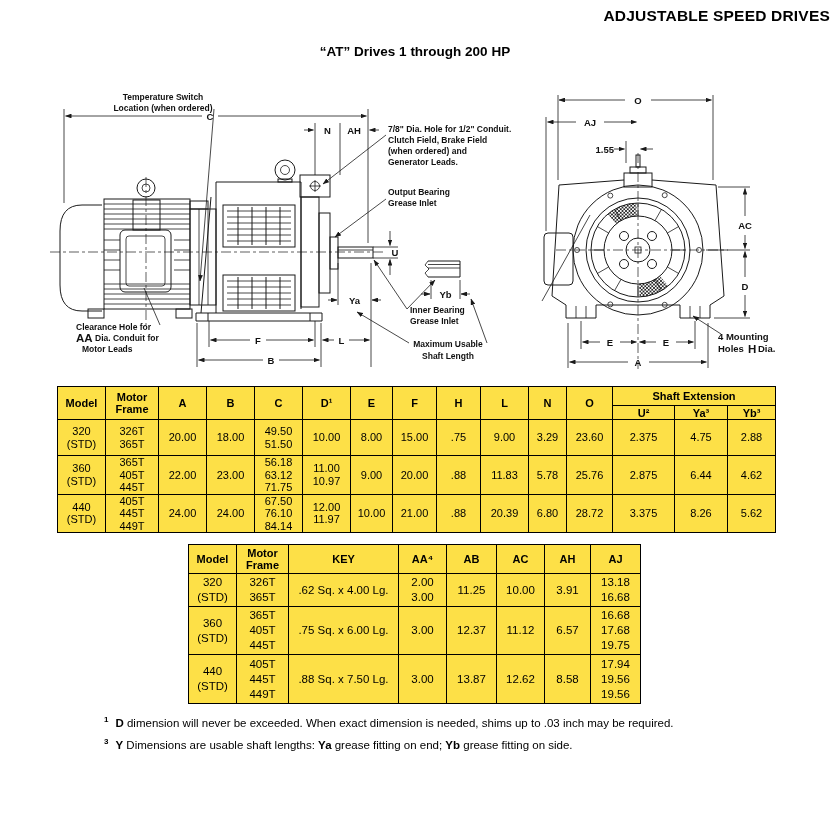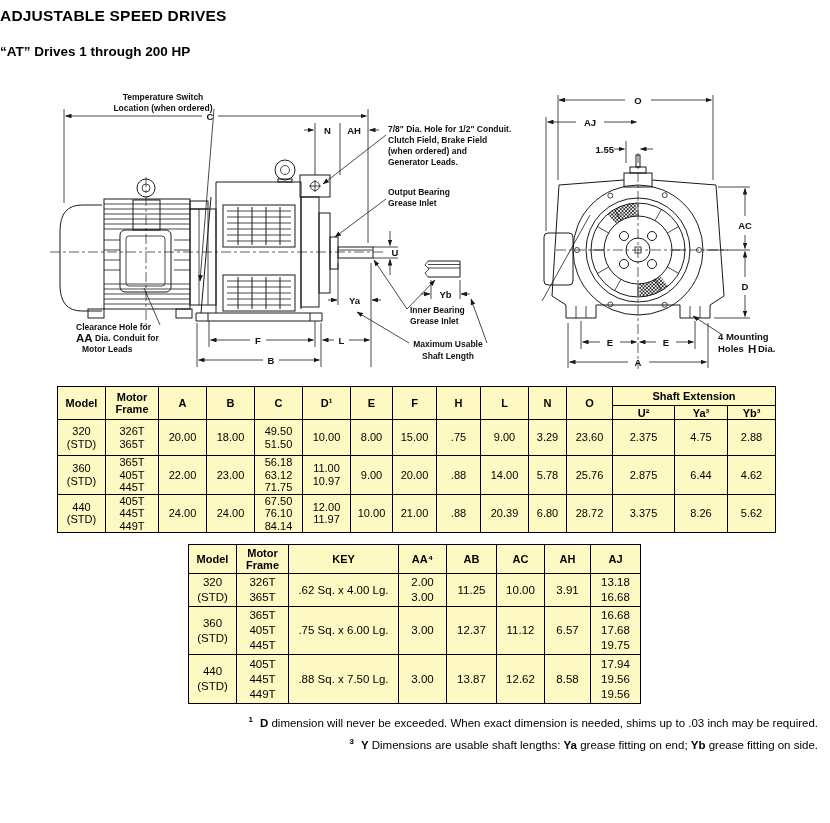--- a/index.html
+++ b/index.html
@@ -1,49 +1,49 @@
 <!DOCTYPE html>
 <html><head>
 <meta charset="utf-8">
 <style>
   html,body{margin:0;padding:0;background:#fff;}
   .page{position:relative;width:830px;height:823px;background:#fff;overflow:hidden;
         font-family:"Liberation Sans",sans-serif;color:#000;}
-  .title{position:absolute;top:7px;left:0;width:100%;text-align:left;
+  .title{position:absolute;top:7px;left:0;width:100%;text-align:right;
          font-size:15.5px;font-weight:bold;letter-spacing:.2px;}
-  .subtitle{position:absolute;top:43px;left:0;width:100%;text-align:left;
+  .subtitle{position:absolute;top:43px;left:0;width:100%;text-align:center;
             font-size:13.5px;font-weight:bold;line-height:17.5px;}
   svg{position:absolute;}
   svg text{font-family:"Liberation Sans",sans-serif;fill:#111;}
   .t9{font-size:9.5px;font-weight:bold;}
   .t8{font-size:8.5px;font-weight:bold;}
   .t11{font-size:11.5px;font-weight:bold;}
   .ln{stroke:#1a1a1a;stroke-width:1;fill:none;}
   .thin{stroke-width:0.8;}
   .cl{stroke:#1a1a1a;stroke-width:0.7;fill:none;stroke-dasharray:10 3 3 3;}
   .dl{stroke:#1a1a1a;stroke-width:0.8;fill:none;}
-  table{border-collapse:collapse;table-layout:fixed;position:absolute;background:#fef9c3;}
+  table{border-collapse:collapse;table-layout:fixed;position:absolute;background:#fde047;}
   th,td{border:1px solid #000;text-align:center;vertical-align:middle;padding:0;}
   th{font-size:11px;font-weight:bold;line-height:12px;}
   .pre{white-space:pre-line;}
   #t1{left:57px;top:386px;width:718px;}
   #t1 td{font-size:11px;line-height:12.5px;}
   #t1 thead tr:nth-child(1){height:19px;}
   #t1 thead tr:nth-child(2){height:14px;}
   #t1 tbody tr:nth-child(1){height:36px;}
   #t1 tbody tr:nth-child(2){height:37px;}
   #t1 tbody tr:nth-child(3){height:37px;}
   #t2{left:188px;top:544px;width:452px;}
   #t2 td{font-size:11.5px;line-height:15px;}
   #t2 thead tr{height:29px;}
   #t2 tbody tr:nth-child(1){height:33px;}
   #t2 tbody tr:nth-child(2){height:48px;}
   #t2 tbody tr:nth-child(3){height:49px;}
   .footnotes{position:absolute;left:104px;top:712px;width:714px;font-size:11.5px;}
-  .fn{margin:0 0 3px 0;line-height:15px;text-align:right;}
+  .fn{margin:0 0 3px 0;line-height:15px;}
   .fn sup{font-size:8px;font-weight:bold;margin-right:7px;}
 </style>
 </head>
 <body>
 
 <div class="page">
 
   <div class="title">ADJUSTABLE SPEED DRIVES</div>
   <div class="subtitle">
     <div>“AT” Drives 1 through 200 HP</div>
@@ -354,21 +354,21 @@
         <td>22.00</td>
         <td>23.00</td>
         <td class="pre">56.18
 63.12
 71.75</td>
         <td class="pre">11.00
 10.97</td>
         <td>9.00</td>
         <td>20.00</td>
         <td>.88</td>
-        <td>14.00</td>
+        <td>11.83</td>
         <td>5.78</td>
         <td>25.76</td>
         <td>2.875</td>
         <td>6.44</td>
         <td>4.62</td>
       </tr>
       <tr>
         <td class="pre">440
 (STD)</td>
         <td class="pre">405T

